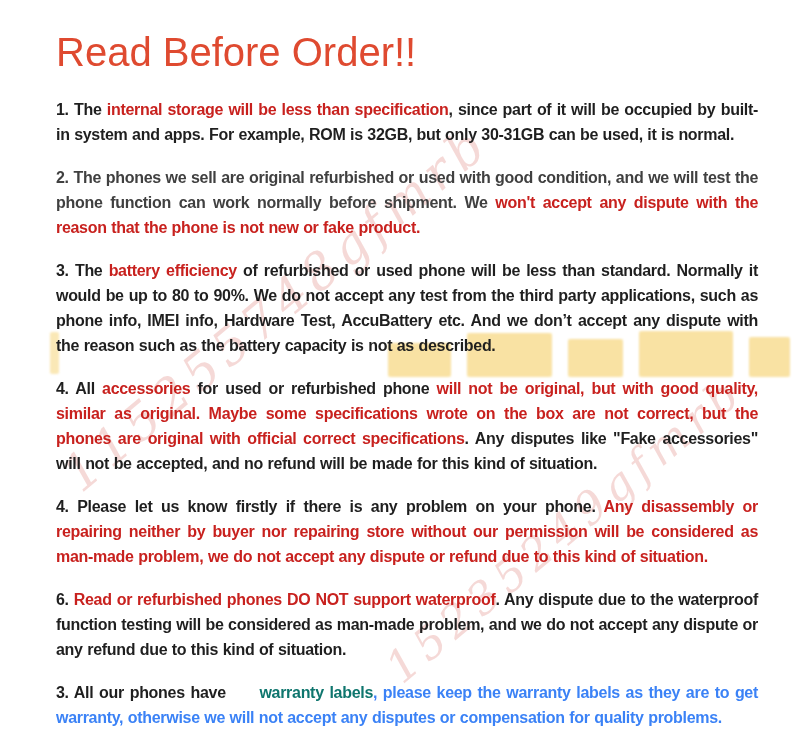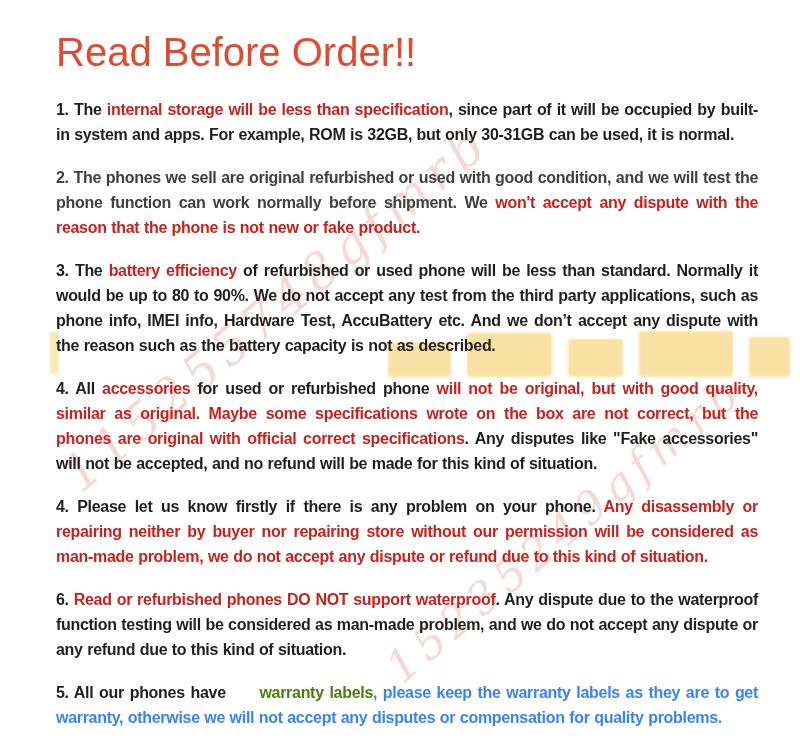--- a/index.html
+++ b/index.html
@@ -60,15 +60,15 @@
 
 <div class="content">
   <h1 class="title" style="color: rgb(223, 74, 48);">Read Before Order!!</h1>
   <div id="paragraphs">
       <p class="para"><span style="color: rgb(31, 31, 31);">1. The </span><span style="color: rgb(200, 33, 30);">internal storage will be less than specification</span><span style="color: rgb(31, 31, 31);">, since part of it will be occupied by built-in system and apps. For example, ROM is 32GB, but only 30-31GB can be used, it is normal.</span></p>
       <p class="para"><span style="color: #404040;">2. The phones we sell are original refurbished or used with good condition, and we will test the phone function can work normally before shipment. We </span><span style="color: rgb(200, 33, 30);">won't accept any dispute with the reason that the phone is not new or fake product.</span></p>
       <p class="para"><span style="color: rgb(31, 31, 31);">3. The </span><span style="color: rgb(200, 33, 30);">battery efficiency</span><span style="color: rgb(31, 31, 31);"> of refurbished or used phone will be less than standard. Normally it would be up to 80 to 90%. We do not accept any test from the third party applications, such as phone info, IMEI info, Hardware Test, AccuBattery etc. And we don’t accept any dispute with the reason such as the battery capacity is not as described.</span></p>
       <p class="para"><span style="color: rgb(31, 31, 31);">4. All </span><span style="color: rgb(200, 33, 30);">accessories</span><span style="color: rgb(31, 31, 31);"> for used or refurbished phone </span><span style="color: rgb(200, 33, 30);">will not be original, but with good quality, similar as original. Maybe some specifications wrote on the box are not correct, but the phones are original with official correct specifications</span><span style="color: rgb(31, 31, 31);">. Any disputes like "Fake accessories" will not be accepted, and no refund will be made for this kind of situation.</span></p>
       <p class="para"><span style="color: rgb(31, 31, 31);">4. Please let us know firstly if there is any problem on your phone. </span><span style="color: rgb(200, 33, 30);">Any disassembly or repairing neither by buyer nor repairing store without our permission will be considered as man-made problem, we do not accept any dispute or refund due to this kind of situation.</span></p>
       <p class="para"><span style="color: rgb(31, 31, 31);">6. </span><span style="color: rgb(200, 33, 30);">Read or refurbished phones DO NOT support waterproof</span><span style="color: rgb(31, 31, 31);">. Any dispute due to the waterproof function testing will be considered as man-made problem, and we do not accept any dispute or any refund due to this kind of situation.</span></p>
-      <p class="para"><span style="color: rgb(31, 31, 31);">5. All our phones have </span><span style="color: #4d7c0f; margin-left: 28px;">warranty labels</span><span style="color: #3b82f6;">, please keep the warranty labels as they are to get warranty, otherwise we will not accept any disputes or compensation for quality problems.</span></p>
+      <p class="para"><span style="color: rgb(31, 31, 31);">3. All our phones have </span><span style="color: #0f766e; margin-left: 28px;">warranty labels</span><span style="color: #3b82f6;">, please keep the warranty labels as they are to get warranty, otherwise we will not accept any disputes or compensation for quality problems.</span></p>
     </div>
 </div>
 
 </body></html>

